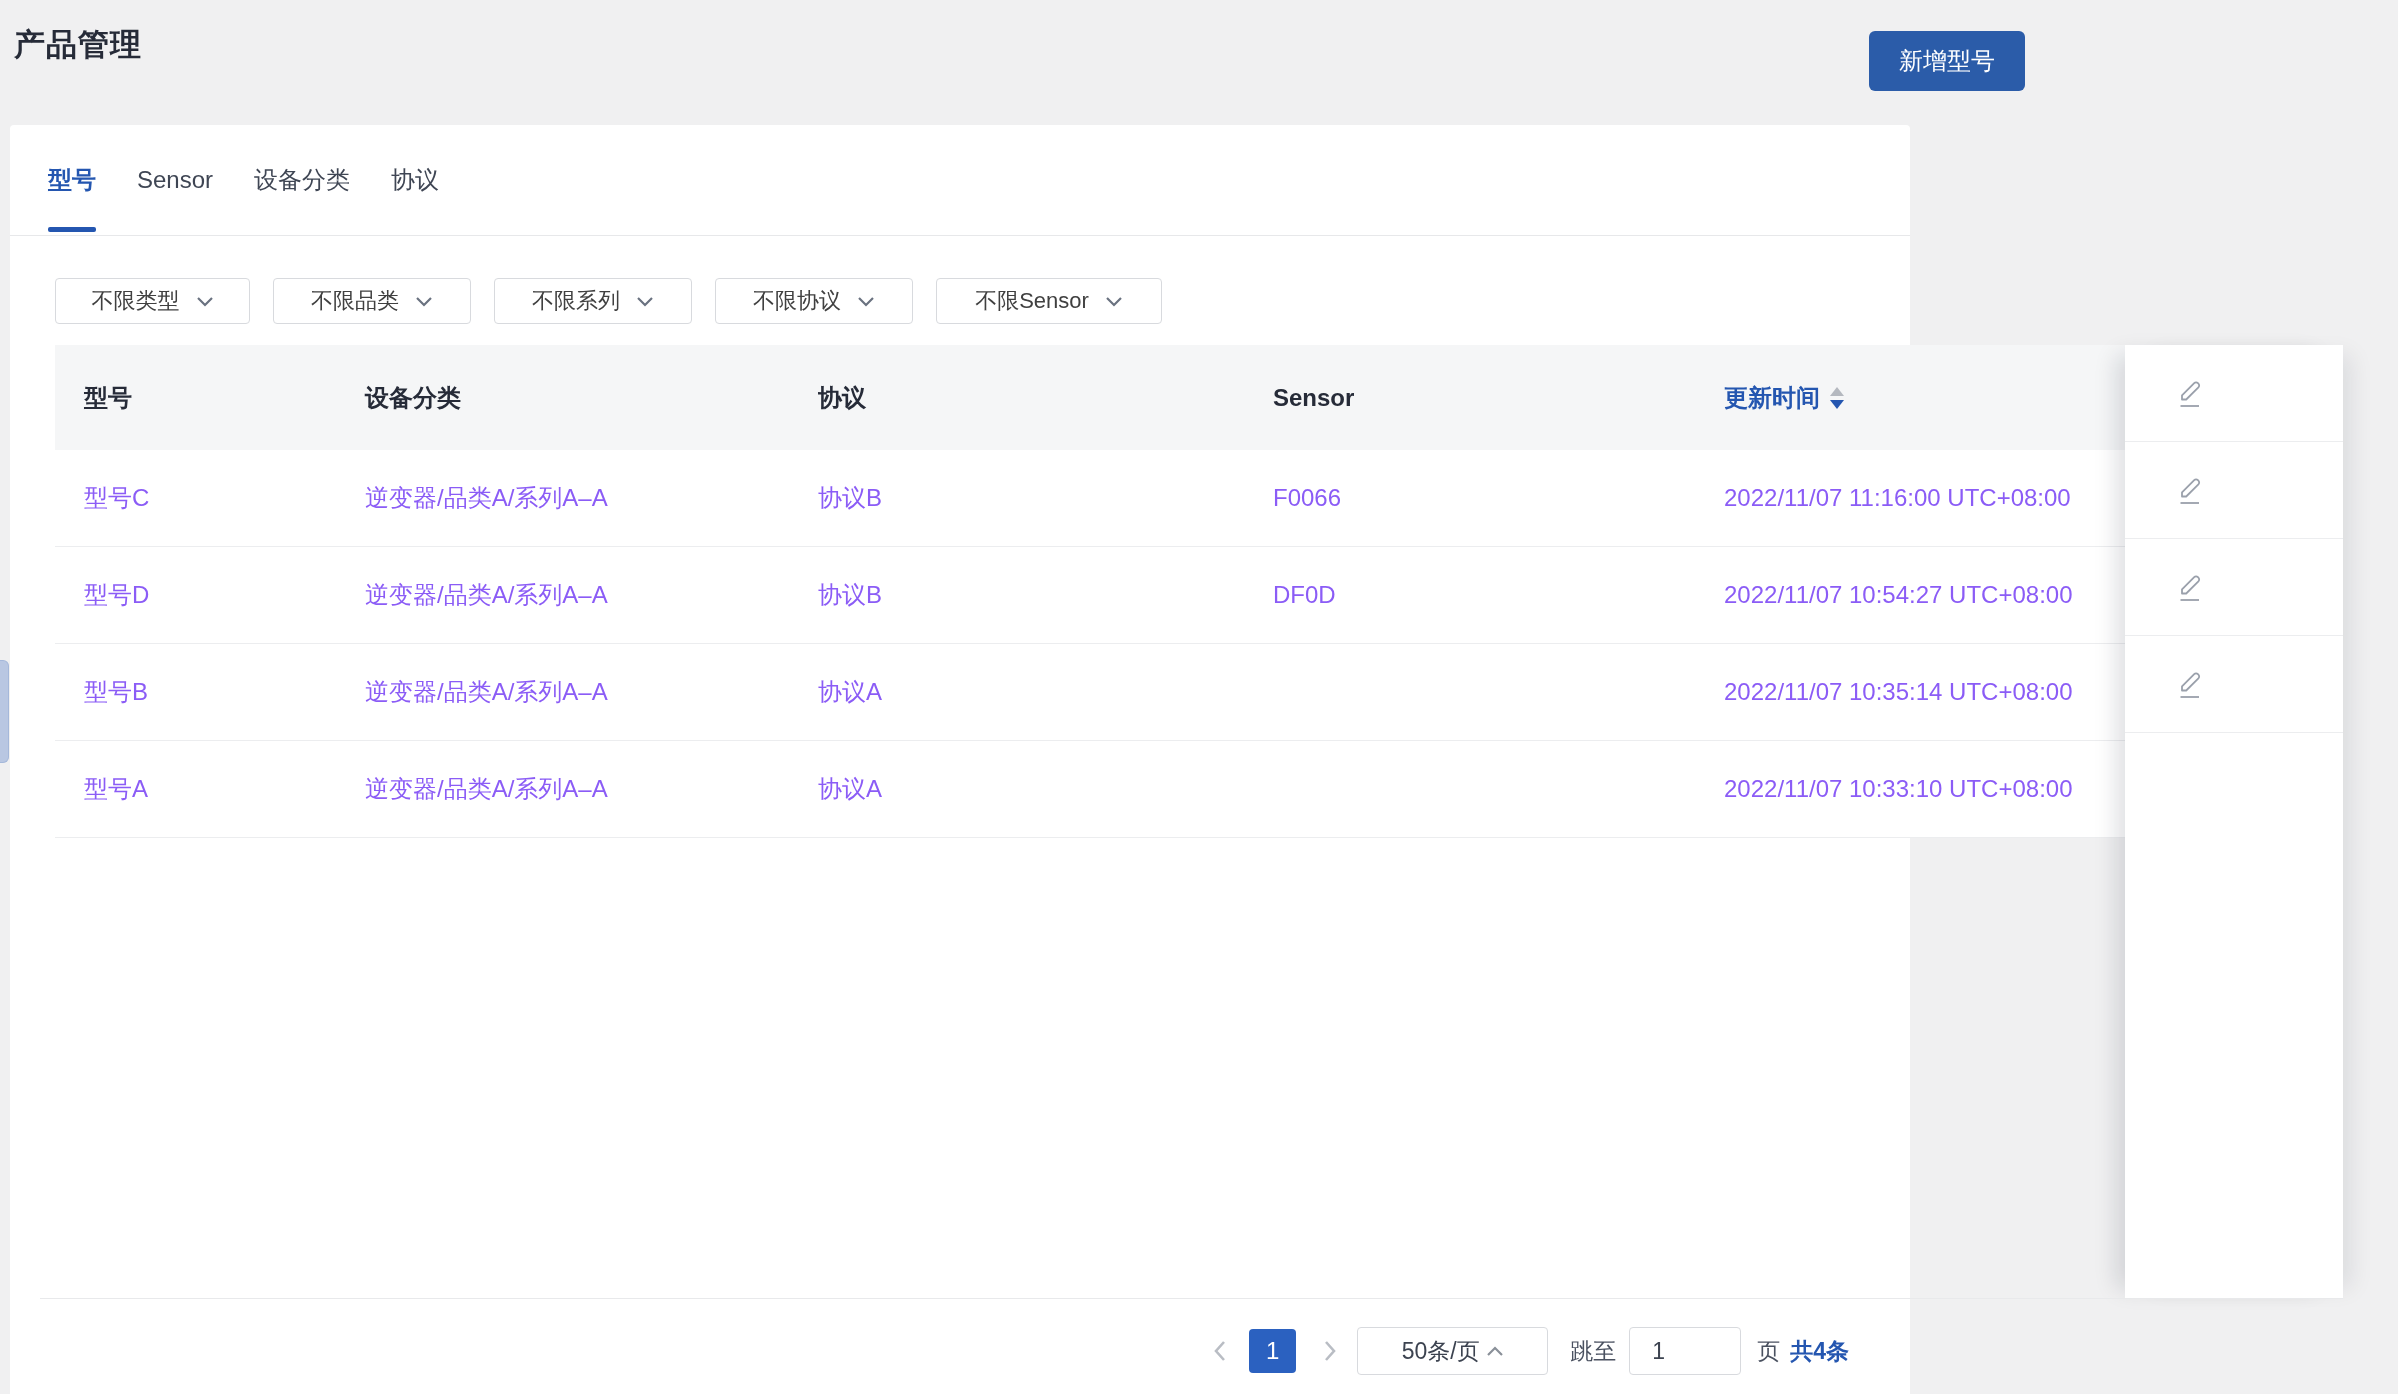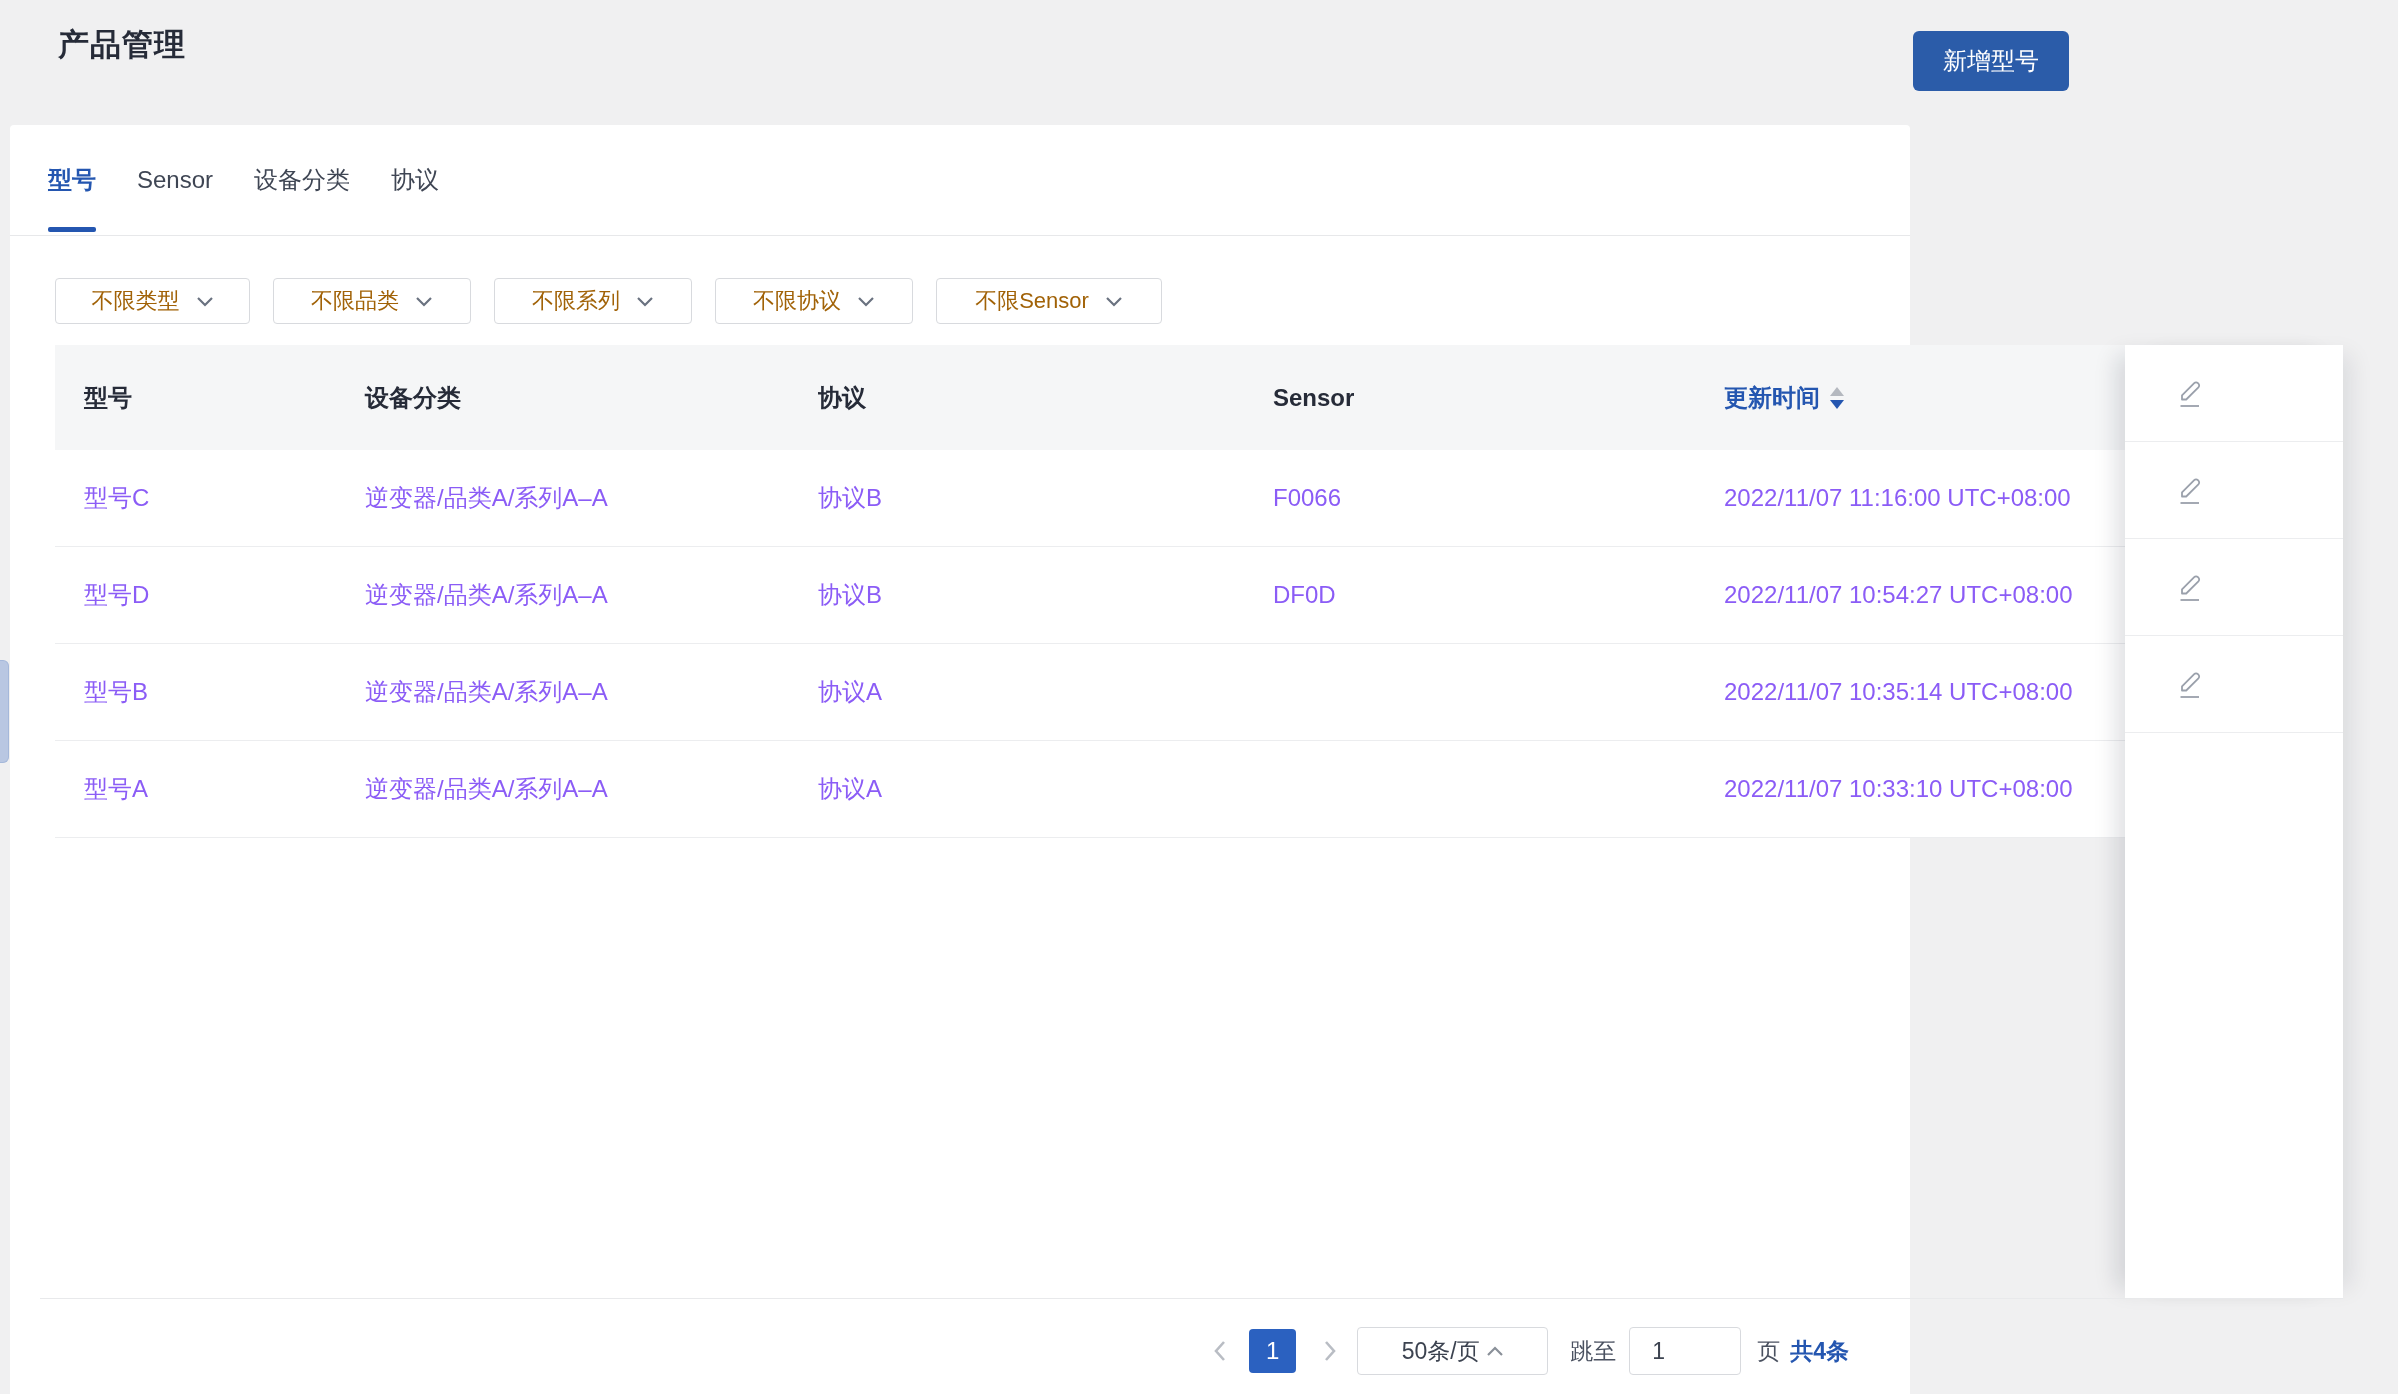--- a/index.html
+++ b/index.html
@@ -6,21 +6,21 @@
   html,body { width:2398px; height:1394px; }
   body {
     position:relative;
     background:var(--page-bg,#f0f0f1);
     font-family:"Liberation Sans","DejaVu Sans",sans-serif;
     color:#262b38;
     overflow:hidden;
   }
 
   
-  .topbar { position:absolute; left:0; top:0; width:2040px; height:125px;margin-left:44px; }
+  .topbar { position:absolute; left:0; top:0; width:2040px; height:125px; }
   .page-title {
     position:absolute; left:14px; top:24px;
     font-size:31px; font-weight:bold; color:#262b38; letter-spacing:1px;
   }
   .add-btn {
     position:absolute; right:15px; top:31px; height:60px; padding:0 30px;
     background:var(--btn-blue,#2b5ca9); color:#ffffff; font-size:24px;
     border:none; border-radius:6px; display:flex; align-items:center; cursor:pointer;
     font-family:inherit;
   }
@@ -54,21 +54,21 @@
   .tab.active .underline { display:block; }
 
   
   .filters {
     position:absolute; left:45px; top:153px; height:46px;
     display:flex; gap:23px;
   }
   .filter-btn {
     height:46px; background:#fff; border:1px solid #d8dade; border-radius:4px;
     display:flex; align-items:center; justify-content:center; gap:16px;
-    font-size:22px; color:#a16207; cursor:pointer; font-family:inherit;text-align:center;
+    font-size:22px; color:#404040; cursor:pointer; font-family:inherit;text-align:center;
   }
   .filter-btn.w1{width:195px}.filter-btn.w2{width:198px}.filter-btn.w3{width:198px}
   .filter-btn.w4{width:198px}.filter-btn.w5{width:226px}
 
   
   .thead {
     position:absolute; left:45px; top:220px; width:2288px; height:105px;
     background:#f5f6f7; border-radius:0 4px 0 0;
   }
   .trow {

